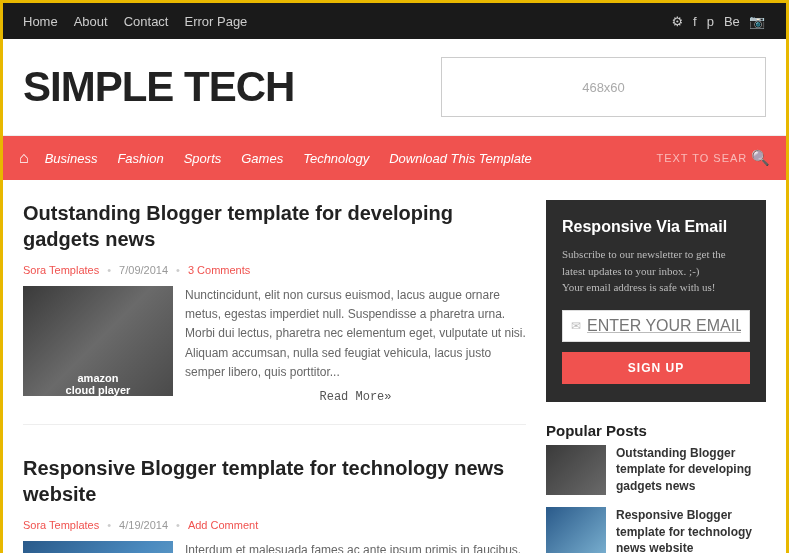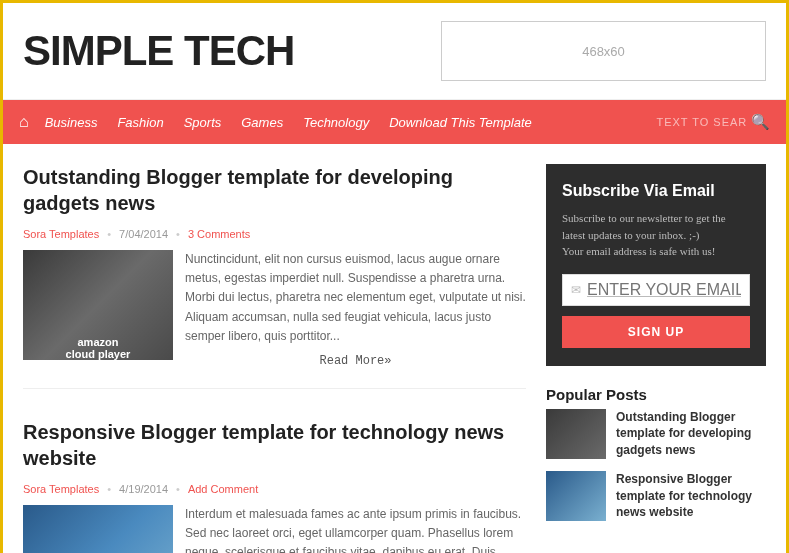--- a/index.html
+++ b/index.html
@@ -251,20 +251,35 @@
       border: 3px solid #e8b800;
       width: 789px;
       overflow: hidden;
     }
   </style>
 </head>
 <body>
 
 <div class="page-wrapper">
 
+  <nav class="top-nav">
+    <div class="top-nav-links">
+      <a href="#">Home</a>
+      <a href="#">About</a>
+      <a href="#">Contact</a>
+      <a href="#">Error Page</a>
+    </div>
+    <div class="top-nav-icons">
+      <span>⚙</span>
+      <span>f</span>
+      <span>p</span>
+      <span>Be</span>
+      <span>📷</span>
+    </div>
+  </nav>
 
   <header class="site-header">
     <h1 class="site-title">SIMPLE TECH</h1>
     <div class="ad-banner">
       <span>468x60</span>
     </div>
   </header>
 
   <nav class="cat-nav">
     <span class="cat-nav-home">⌂</span>
@@ -284,21 +299,21 @@
 
   <div class="main-container">
 
     <div class="posts-area">
 
       <div class="post-item">
         <h2 class="post-title">Outstanding Blogger template for developing gadgets news</h2>
         <div class="post-meta">
           <span class="author">Sora Templates</span>
           <span class="dot">•</span>
-          <span class="date">7/04/2014</span>
+          <span class="date">7/09/2014</span>
           <span class="dot">•</span>
           <span class="comments">3 Comments</span>
         </div>
         <div class="post-content-row">
           <div class="post-thumb">
             <div class="post-thumb-img1">
               <div class="amazon-logo">amazon<br>cloud player</div>
             </div>
           </div>
           <div class="post-body">
@@ -329,21 +344,21 @@
             <p class="post-excerpt">Interdum et malesuada fames ac ante ipsum primis in faucibus. Sed nec laoreet orci, eget ullamcorper quam. Phasellus lorem neque, scelerisque et faucibus vitae, dapibus eu erat. Duis feugiat leo eu</p>
           </div>
         </div>
       </div>
 
     </div>
 
     <aside class="sidebar">
 
       <div class="subscribe-box">
-        <div class="subscribe-title">Subscribe Via Email</div>
+        <div class="subscribe-title">Responsive Via Email</div>
         <div class="subscribe-desc">
           Subscribe to our newsletter to get the latest updates to your inbox. ;-)<br>Your email address is safe with us!
         </div>
         <div class="email-input-wrap">
           <span class="email-icon">✉</span>
           <input class="email-input" type="email" placeholder="ENTER YOUR EMAIL..." style="">
         </div>
         <button class="signup-btn">SIGN UP</button>
       </div>
 

